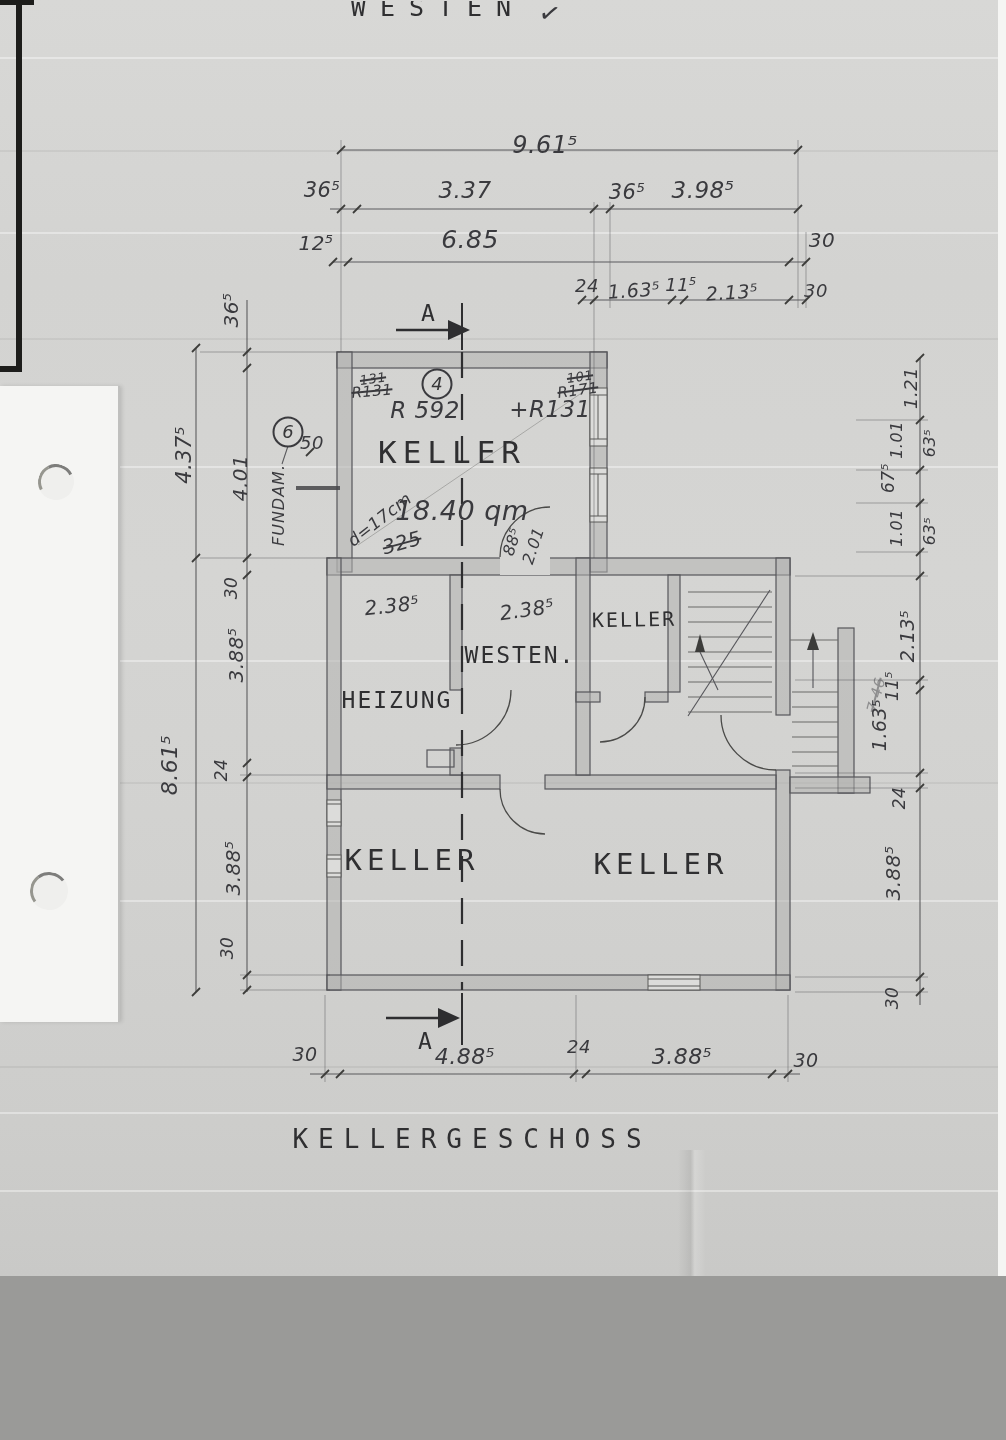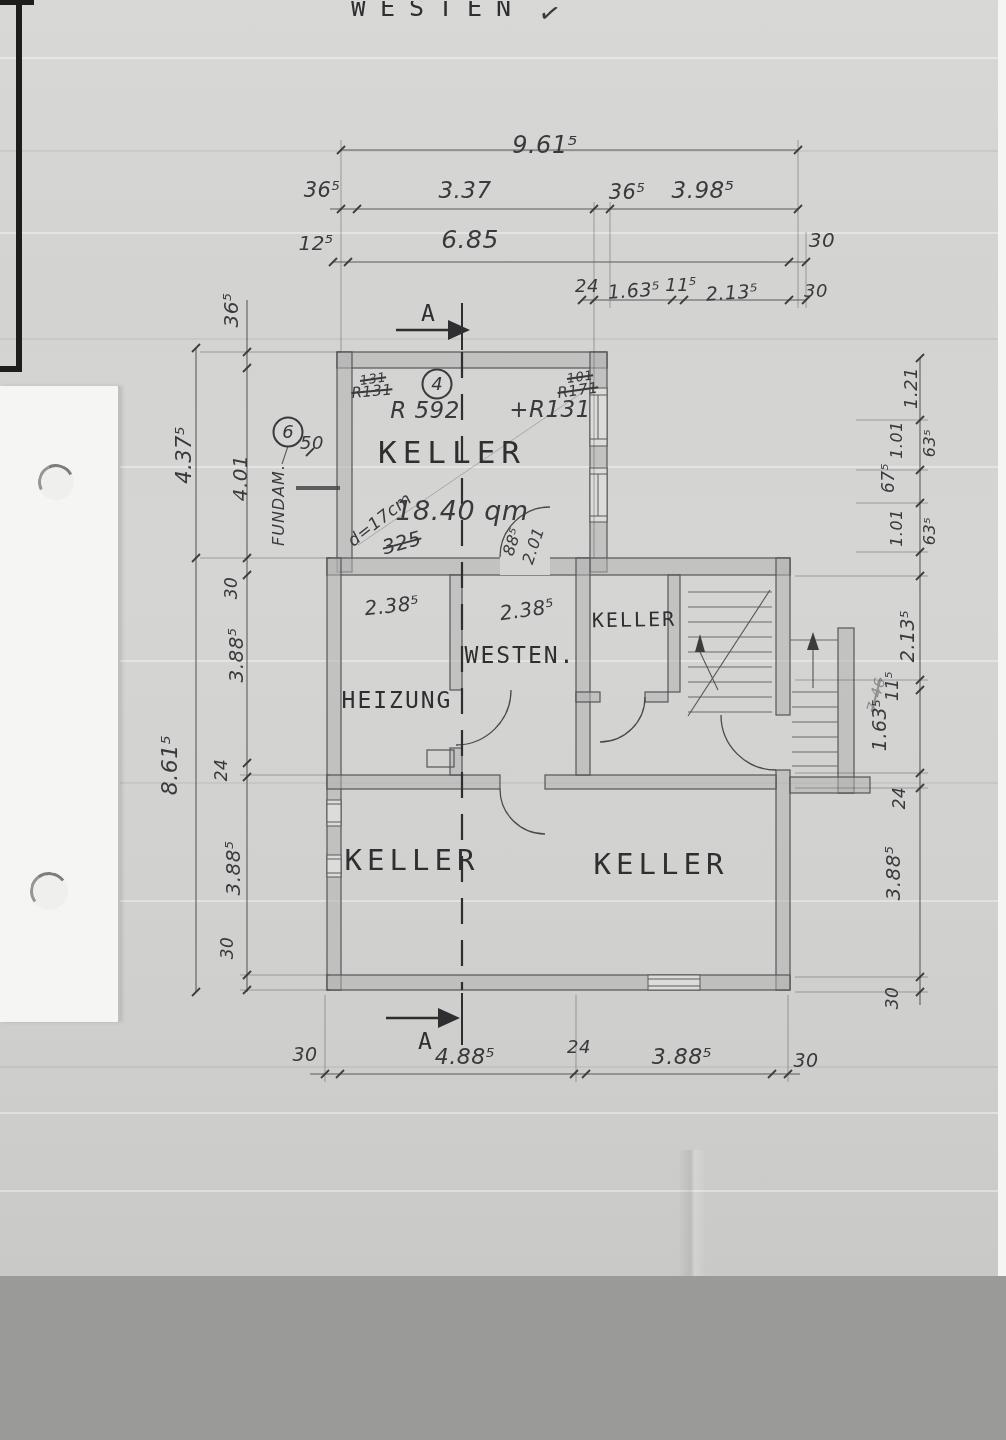--- a/index.html
+++ b/index.html
@@ -337,20 +337,21 @@
 
   <div class="lbl hw" style="left:392px;top:606px;font-size:20px;--r:-6deg">2.38⁵</div>
   <div class="lbl hw" style="left:527px;top:610px;font-size:20px;--r:-8deg">2.38⁵</div>
 
   <div class="lbl st" style="left:397px;top:700px;font-size:23px;letter-spacing:2px">HEIZUNG</div>
   <div class="lbl st" style="left:520px;top:655px;font-size:23px;letter-spacing:2px">WESTEN.</div>
   <div class="lbl st" style="left:634px;top:620px;font-size:20px;letter-spacing:2px;--r:-1deg">KELLER</div>
   <div class="lbl st" style="left:412px;top:860px;font-size:29px;letter-spacing:5px">KELLER</div>
   <div class="lbl st" style="left:661px;top:864px;font-size:29px;letter-spacing:5px">KELLER</div>
 
+  <div class="lbl st" style="left:472px;top:1140px;font-size:26px;letter-spacing:10px">KELLERGESCHOSS</div>
 
   <div class="blackbar" style="left:0;top:0;width:34px;height:5px"></div>
   <div class="blackbar" style="left:16px;top:0;width:6px;height:372px"></div>
   <div class="blackbar" style="left:0;top:366px;width:17px;height:6px"></div>
   <div class="blackbar" style="left:0;top:543px;width:7px;height:14px;background:#2c2c2a"></div>
 
   <div class="whitestrip" style="left:0;top:386px;width:118px;height:636px"></div>
   <div class="punch" style="left:38px;top:464px;width:30px;height:30px"></div>
   <div class="punch" style="left:30px;top:872px;width:32px;height:32px;transform:rotate(8deg)"></div>
 

